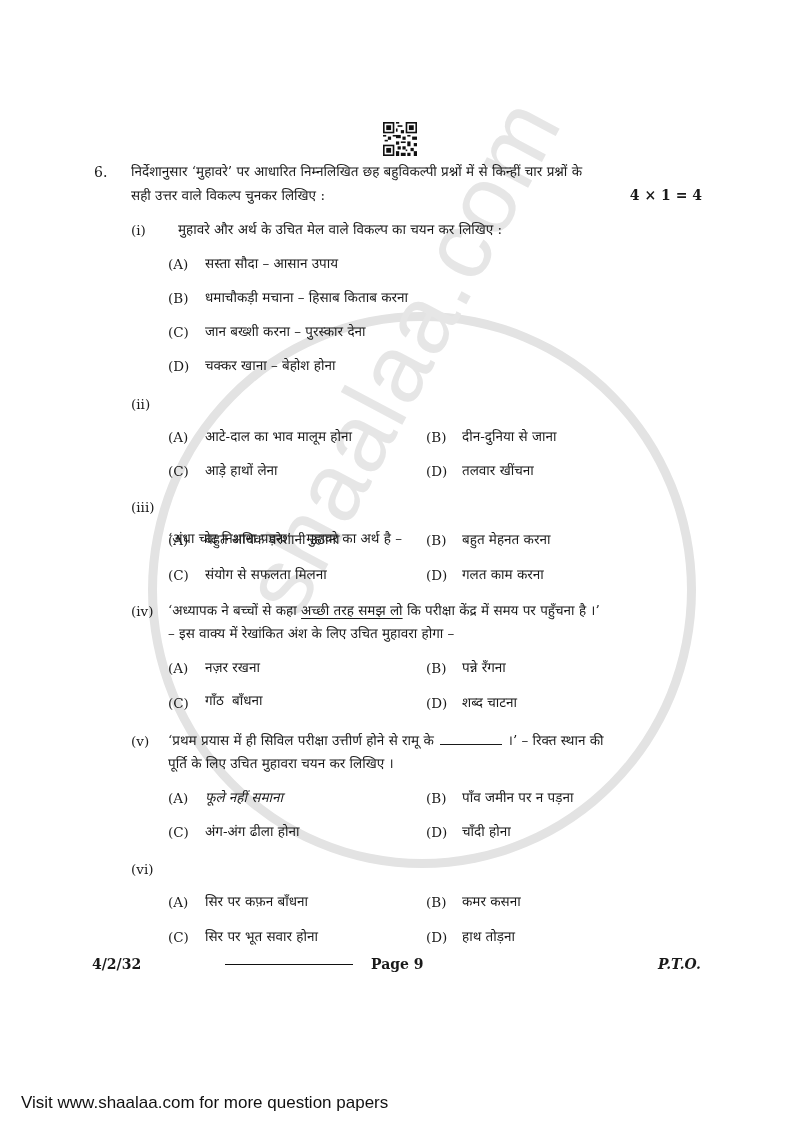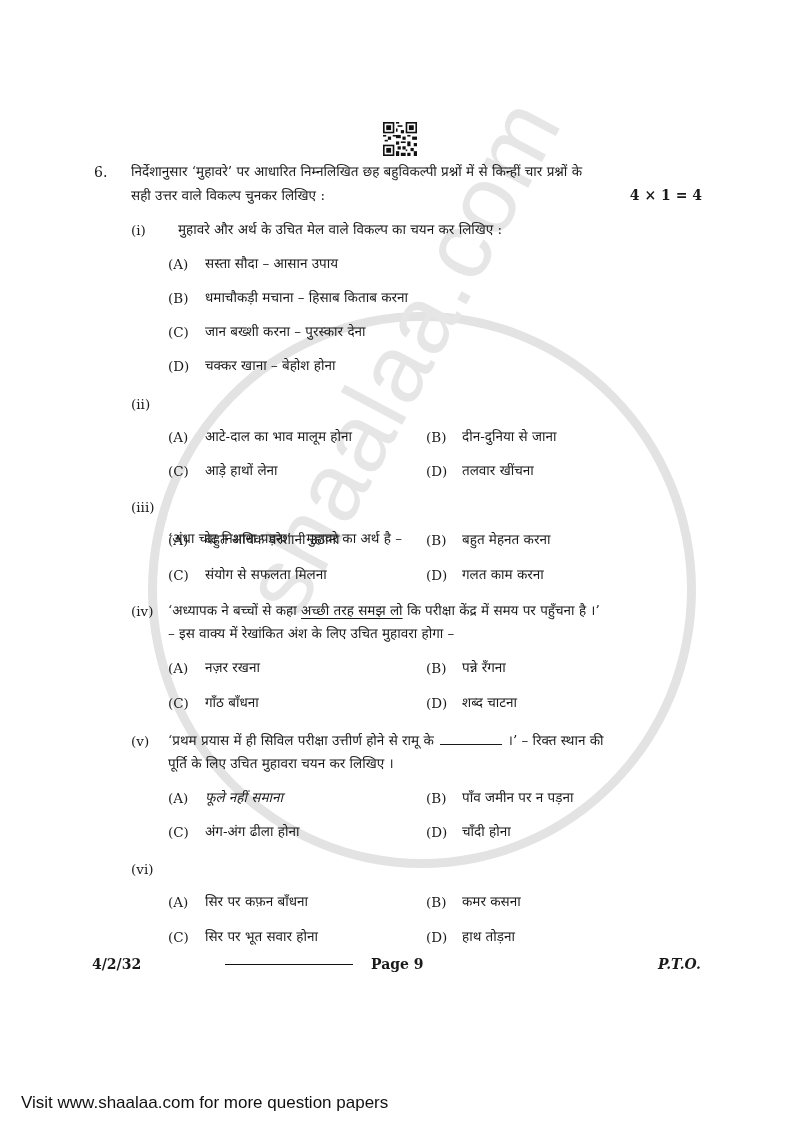--- a/index.html
+++ b/index.html
@@ -119,21 +119,21 @@
   <div class="txt" style="left:462px; top:565px;">गलत काम करना</div>
 
   <div class="sub-label" style="top:603px;">(iv)</div>
   <div class="txt" style="left:168px; top:601px;text-align:center;"><span>‘अध्यापक ने बच्चों से कहा </span><span class="underline">अच्छी तरह समझ लो</span><span> कि परीक्षा केंद्र में समय पर पहुँचना है ।’</span></div>
   <div class="txt" style="left:168px; top:624px;">– इस वाक्य में रेखांकित अंश के लिए उचित मुहावरा होगा –</div>
   <div class="opt-label" style="left:168px; top:660px;">(A)</div>
   <div class="txt" style="left:205px; top:658px;">नज़र रखना</div>
   <div class="opt-label" style="left:426px; top:660px;">(B)</div>
   <div class="txt" style="left:462px; top:658px;">पन्ने रँगना</div>
   <div class="opt-label" style="left:168px; top:695px;">(C)</div>
-  <div class="txt" style="left:205px; top:693px;">गाँठ बाँधना</div>
+  <div class="txt" style="left:205px; top:693px;font-family:Liberation Mono, monospace;">गाँठ बाँधना</div>
   <div class="opt-label" style="left:426px; top:695px;">(D)</div>
   <div class="txt" style="left:462px; top:693px;">शब्द चाटना</div>
 
   <div class="sub-label" style="top:733px;">(v)</div>
   <div class="txt" style="left:168px; top:731px;"><span>‘प्रथम प्रयास में ही सिविल परीक्षा उत्तीर्ण होने से रामू के</span><span class="blank"></span><span>।’ – रिक्त स्थान की</span></div>
   <div class="txt" style="left:168px; top:754px;">पूर्ति के लिए उचित मुहावरा चयन कर लिखिए ।</div>
   <div class="opt-label" style="left:168px; top:790px;">(A)</div>
   <div class="txt" style="left:205px; top:788px;font-style:italic;">फूले नहीं समाना</div>
   <div class="opt-label" style="left:426px; top:790px;">(B)</div>
   <div class="txt" style="left:462px; top:788px;">पाँव जमीन पर न पड़ना</div>

